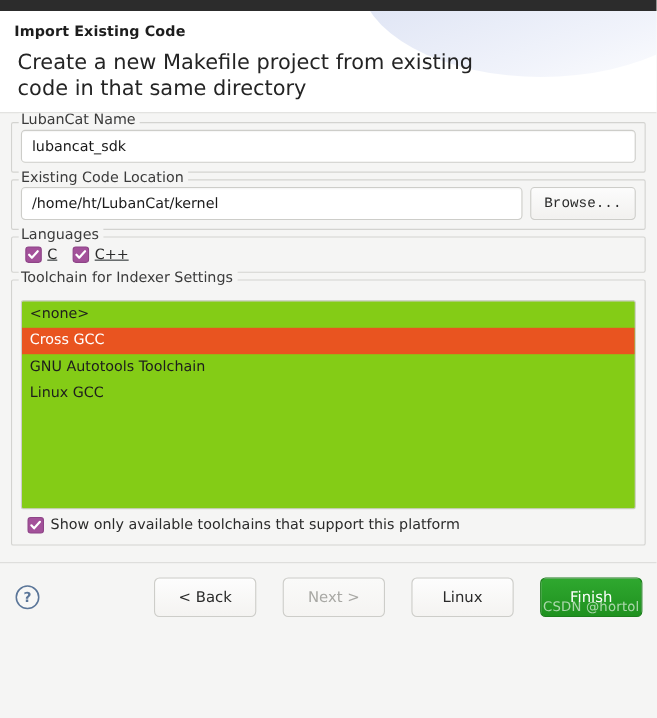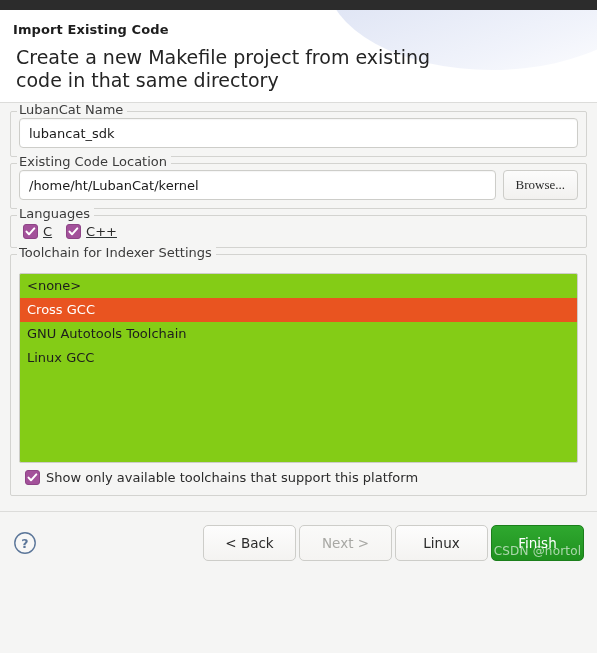--- a/index.html
+++ b/index.html
@@ -122,21 +122,21 @@
   }
   .row {
     display: flex;
     align-items: center;
     gap: 7px;
   }
   .row .text-entry { flex: 1 1 auto; }
 
   .btn {
     box-sizing: border-box;
-    font-family: Liberation Serif, serif;
+    font-family: Liberation Mono, monospace;
     font-size: 13px;
     color: #2a2a2a;
     background: linear-gradient(to bottom, #fcfcfc 0%, #f2f1ef 100%);
     border: 1px solid #cdcdc9;
     border-radius: 4px;
     padding: 6px 12px;
     height: 30px;
     line-height: 16px;
     cursor: pointer;
     white-space: nowrap;
@@ -211,21 +211,21 @@
   .help-icon {
     width: 24px;
     height: 24px;
     flex: 0 0 auto;
     cursor: pointer;
   }
   .bar-spacer { flex: 1 1 auto; }
   .nav-buttons {
     display: flex;
     align-items: center;
-    gap: 3px;
+    gap: 24px;
   }
   .nav-btn {
     min-width: 93px;
     height: 36px;
     border-radius: 5px;
     border: 1px solid #cdcdc9;
     background: linear-gradient(to bottom, #fdfdfd 0%, #f4f3f1 100%);
     font-family: "DejaVu Sans", "Liberation Sans", sans-serif;
     font-size: 13.5px;
     color: #2a2a2a;

